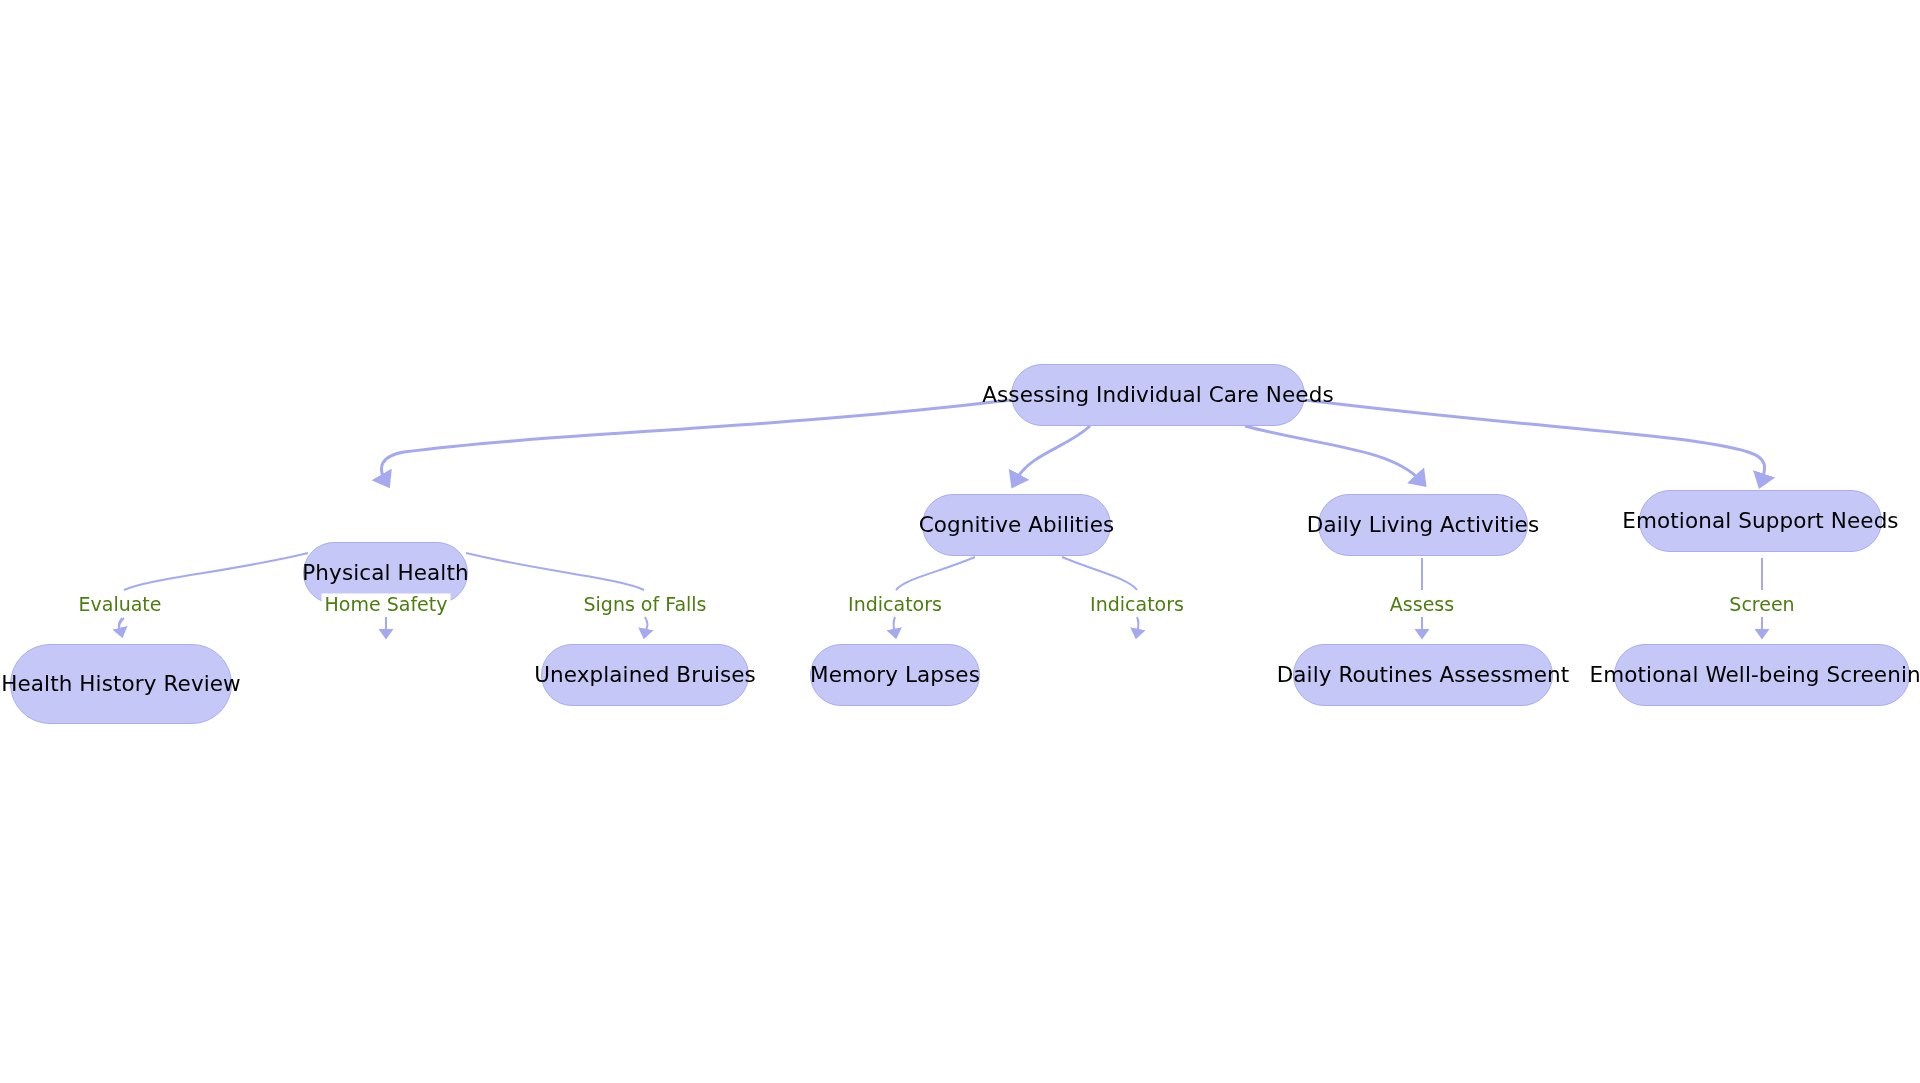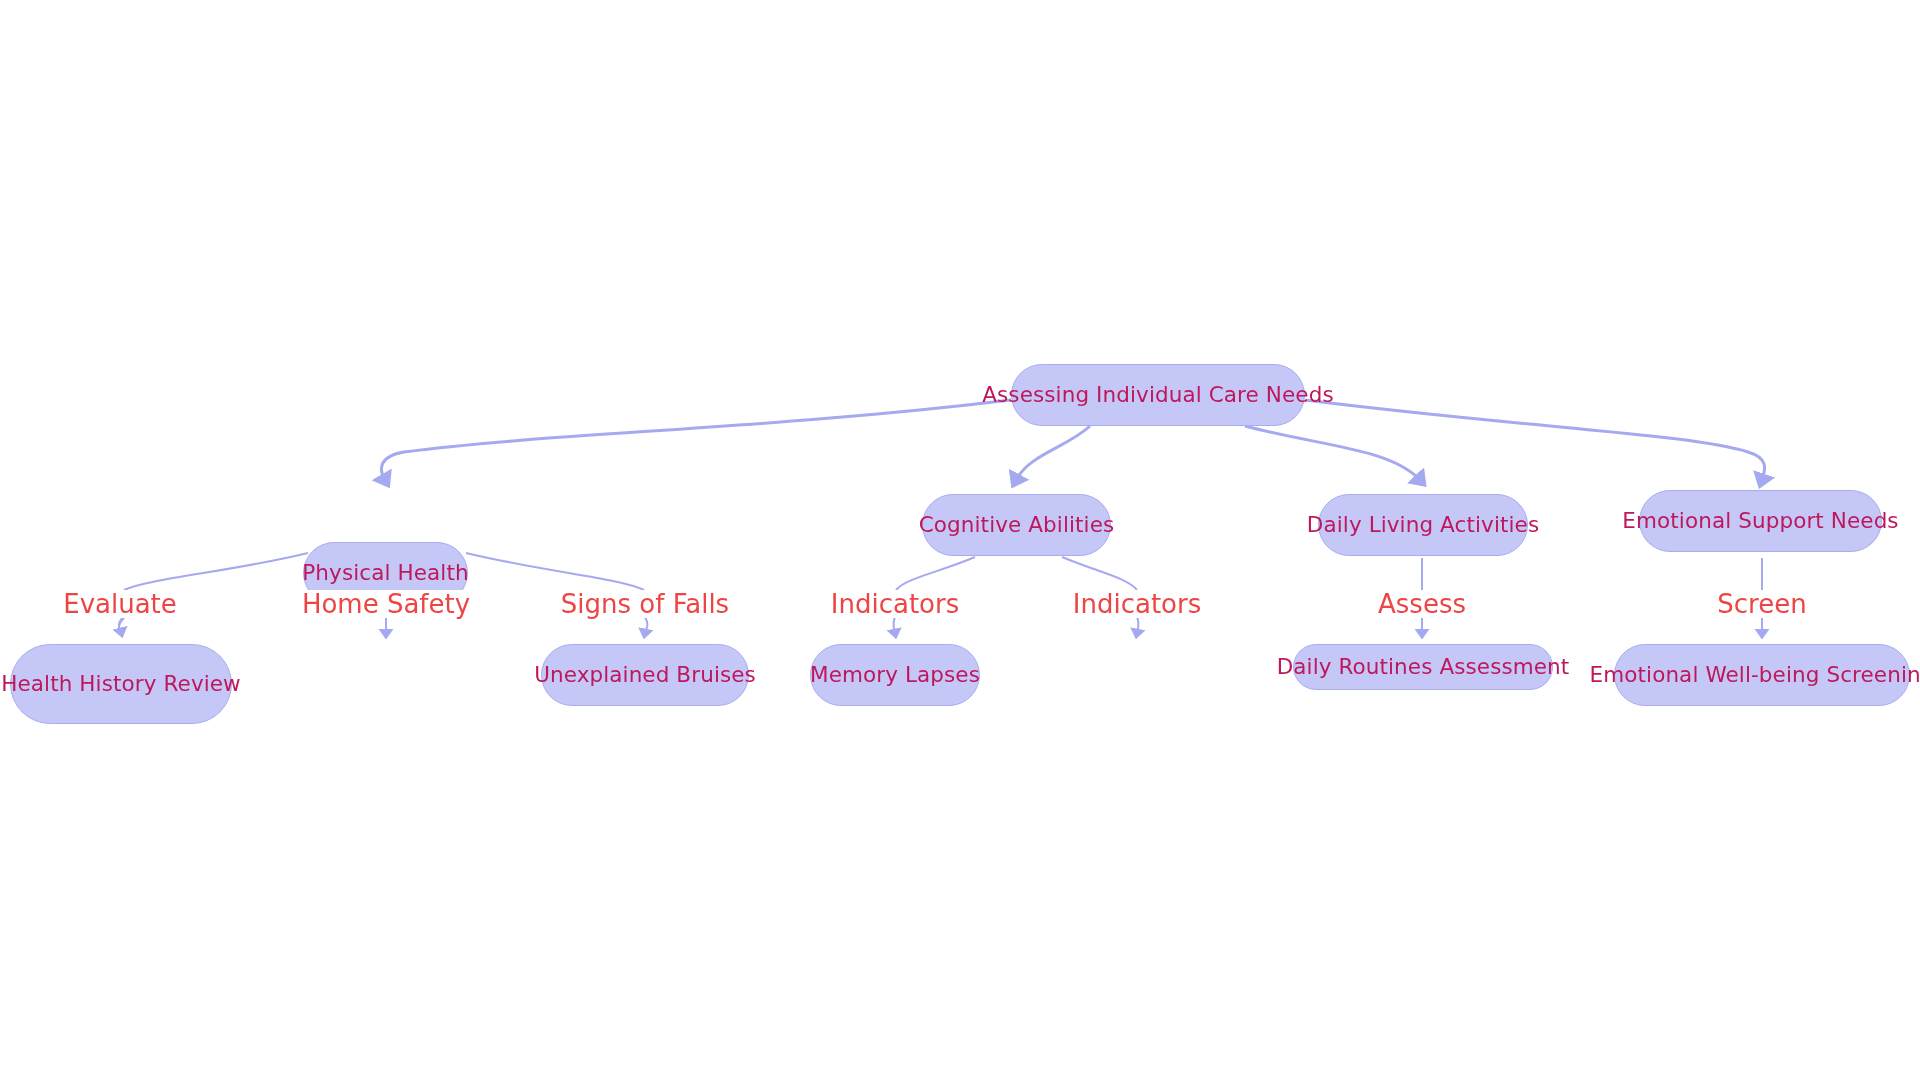--- a/index.html
+++ b/index.html
@@ -31,37 +31,37 @@
   }
   .node {
     position: absolute;
     box-sizing: border-box;
     display: flex;
     align-items: center;
     justify-content: center;
     background: #c5c8f7;
     border: 1.4px solid #a9adf0;
     border-radius: 999px;
-    color: #be185d;
+    color: #000000;
     white-space: nowrap;
   }
   .node-label {
     display: block;
     line-height: 1;
     letter-spacing: 0.1px;
   }
   .node-root .node-label,
   .node-l1 .node-label,
   .node-l2 .node-label {
     font-size: 21.5px;
   }
   .edge-label {
     position: absolute;
-    color: #ef4444;
-    font-size: 26px;
+    color: #4d7c0f;
+    font-size: 19px;
     line-height: 1;
     white-space: nowrap;
     transform: translate(-50%, -50%);
     background: #ffffff;
     padding: 1px 3px;
   }
 </style>
 </head>
 <body>
 
@@ -132,21 +132,21 @@
 
   <div class="node node-l2" style="left:541px; top:644px; width:208px; height:62px;">
     <span class="node-label">Unexplained Bruises</span>
   </div>
 
   <div class="node node-l2" style="left:810px; top:644px; width:170px; height:62px;">
     <span class="node-label">Memory Lapses</span>
   </div>
 
 
-  <div class="node node-l2" style="left:1293px; top:644px; width:260px; height:46px;">
+  <div class="node node-l2" style="left:1293px; top:644px; width:260px; height:62px;">
     <span class="node-label">Daily Routines Assessment</span>
   </div>
 
   <div class="node node-l2" style="left:1614px; top:644px; width:296px; height:62px;">
     <span class="node-label">Emotional Well-being Screening</span>
   </div>
 
   <div class="edge-label" style="left:120px; top:604px;">Evaluate</div>
 
   <div class="edge-label" style="left:386px; top:604px;">Home Safety</div>

